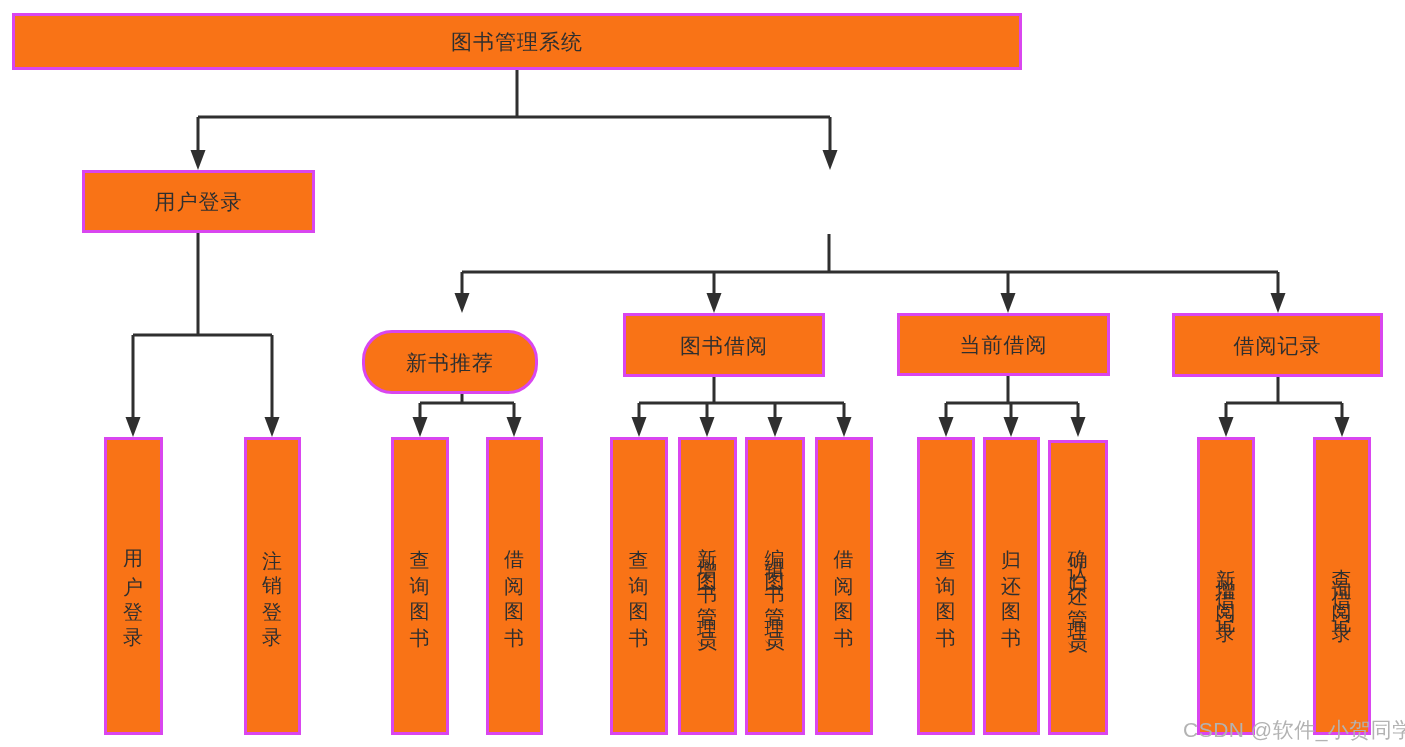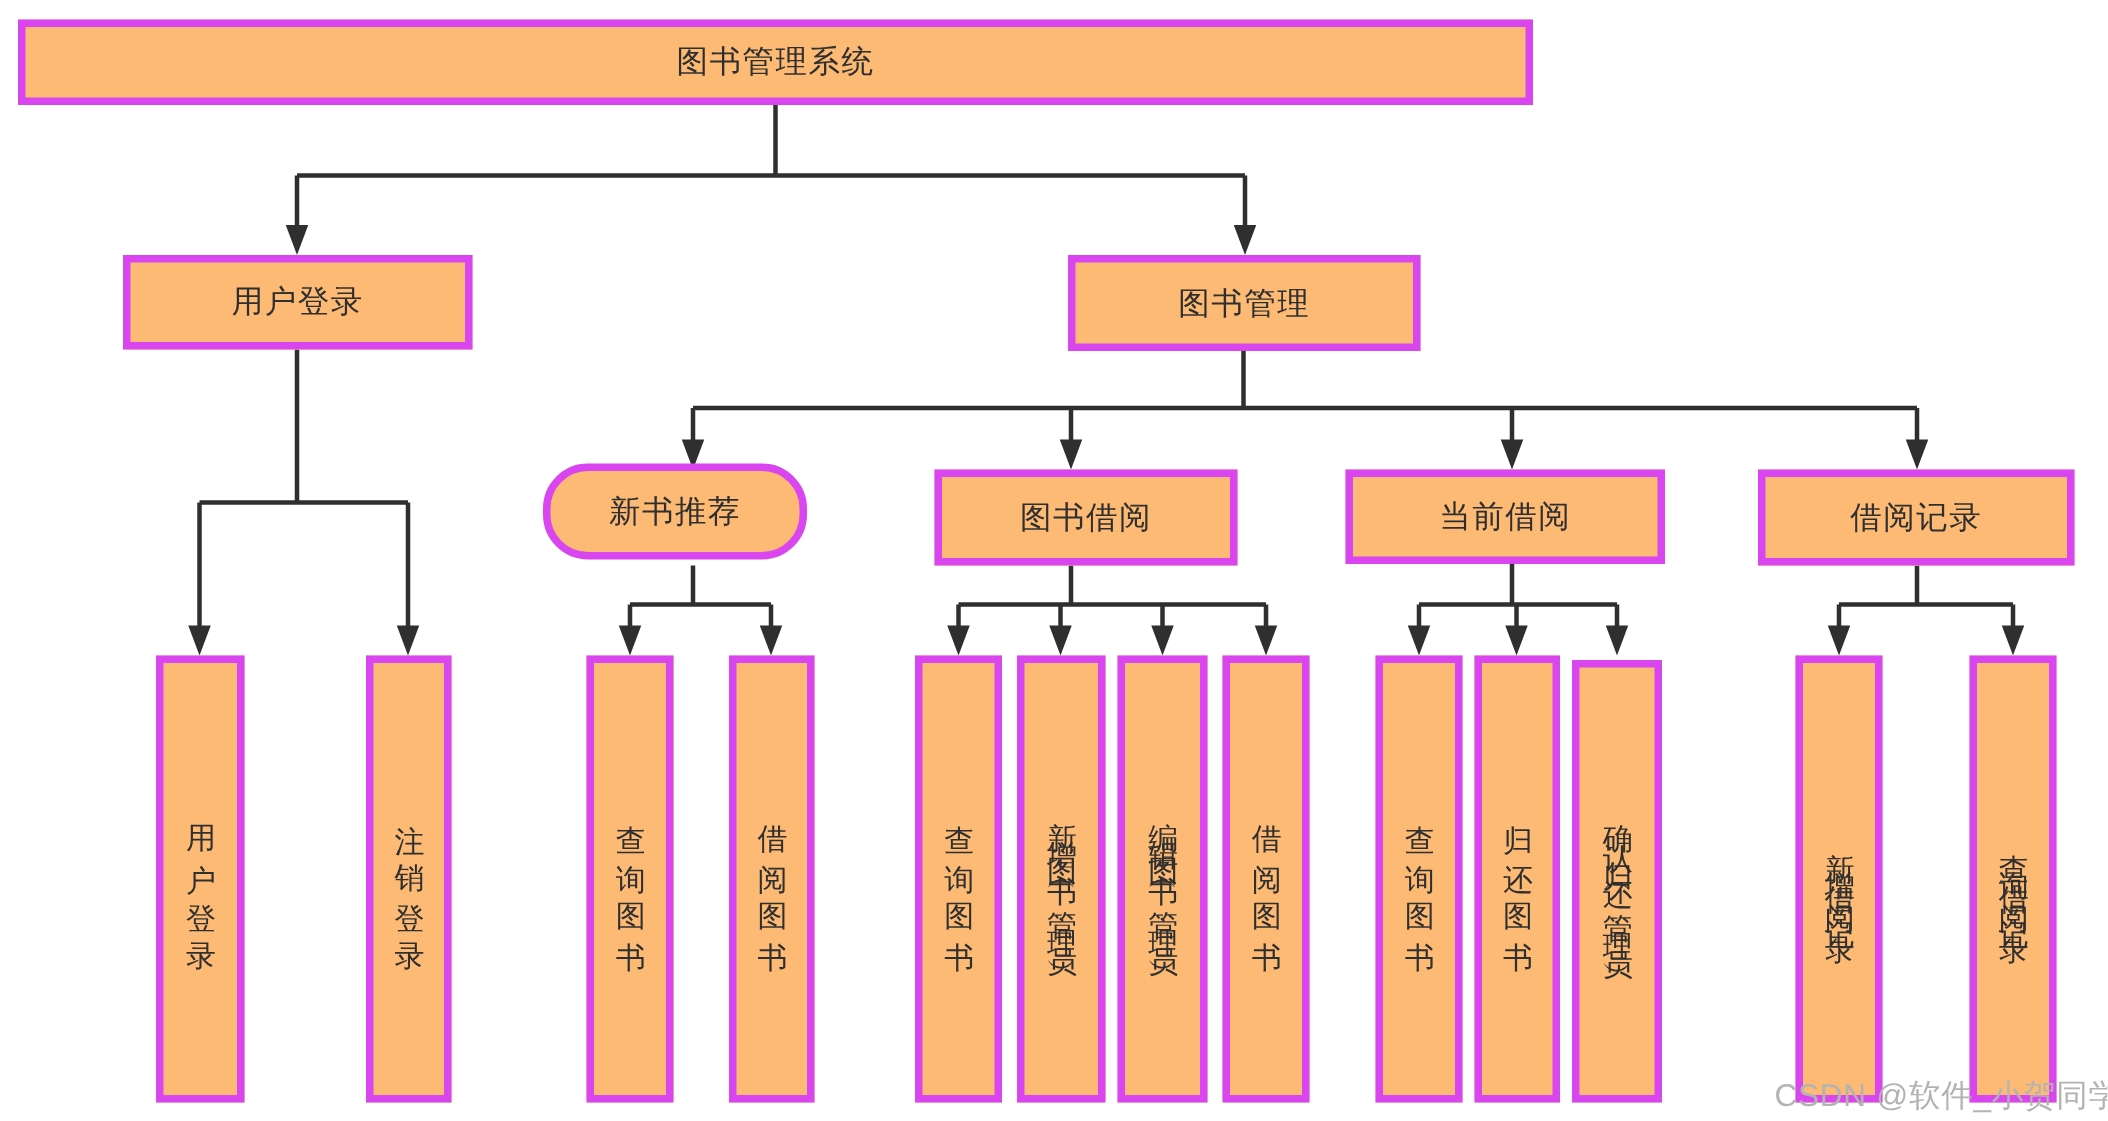--- a/index.html
+++ b/index.html
@@ -12,22 +12,22 @@
     overflow: hidden;
   }
   #connectors {
     position: absolute;
     left: 0; top: 0;
     width: 1405px; height: 747px;
   }
   .node {
     position: absolute;
     box-sizing: border-box;
-    border: 5px solid #d946ef;
-    background: #fdba74;
+    border: 3px solid #d946ef;
+    background: #f97316;
     display: flex;
     align-items: center;
     justify-content: center;
     color: #2f2f2f;
     font-size: 21px;
     line-height: 1;
     letter-spacing: 1px;
   }
   .node.vert span {
     writing-mode: vertical-rl;
@@ -84,25 +84,22 @@
     </g>
   </svg>
 
   <div class="node" style="left:12px; top:13px; width:1010px; height:57px;">
     <span>图书管理系统</span>
   </div>
 
   <div class="node" style="left:82px; top:170px; width:233px; height:63px;">
     <span>用户登录</span>
   </div>
-  <div class="node" style="left:712px; top:170px; width:235px; height:64px;">
-    <span>图书管理</span>
-  </div>
 
-  <div class="node" style="left:362px; top:309px; width:176px; height:64px;border-radius:30px;">
+  <div class="node" style="left:362px; top:330px; width:176px; height:64px;border-radius:30px;">
     <span>新书推荐</span>
   </div>
   <div class="node" style="left:613px; top:313px; width:202px; height:64px;margin-left:10px;">
     <span>图书借阅</span>
   </div>
   <div class="node" style="left:897px; top:313px; width:213px; height:63px;">
     <span>当前借阅</span>
   </div>
   <div class="node" style="left:1172px; top:313px; width:211px; height:64px;">
     <span>借阅记录</span>

